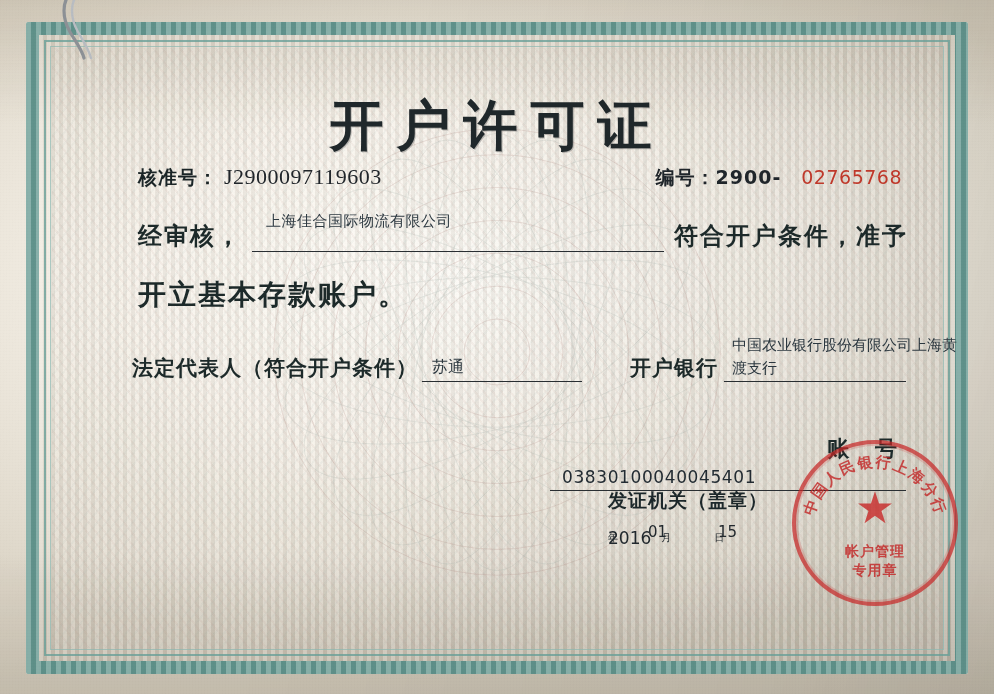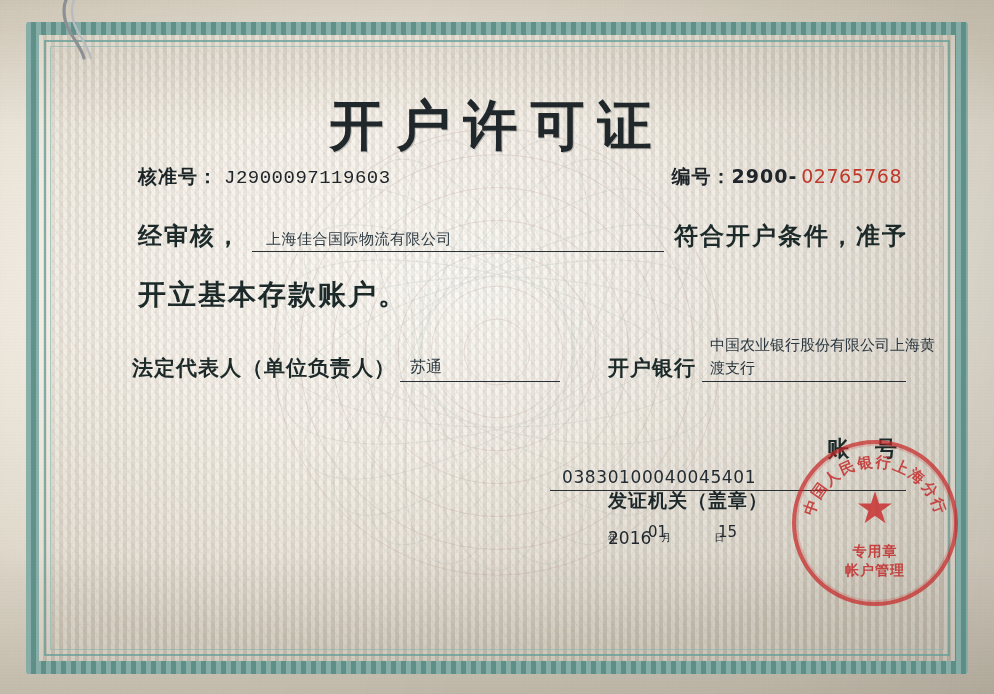--- a/index.html
+++ b/index.html
@@ -157,26 +157,26 @@
     font-size: 19px;
   }
   .label-cn {
     font-family: "DejaVu Serif", serif;
     font-weight: bold;
     color: #1b2527;
     letter-spacing: 1px;
   }
   .approval-left { display: flex; align-items: baseline; gap: 6px; }
   .approval-no {
-    font-family: Liberation Mono, monospace;
-    font-size: 19px;
+    font-family: Liberation Serif, serif;
+    font-size: 22px;
     color: #21262b;
     letter-spacing: .5px;
   }
-  .approval-right { display: flex; align-items: baseline; gap: 4px; }
+  .approval-right { display: flex; align-items: baseline; gap: 20px; }
   .serial-prefix {
     font-family: "DejaVu Sans", sans-serif;
     font-size: 19px;
     color: #20262b;
   }
   .serial-red {
     font-family: "DejaVu Sans", sans-serif;
     font-size: 19px;
     color: #c0392b;
     letter-spacing: .5px;
@@ -201,21 +201,21 @@
   .fill-company {
     position: relative;
     flex: 1;
     border-bottom: 1.5px solid #2a2f33;
     margin: 0 10px;
     height: 28px;
   }
   .fill-company span {
     position: absolute;
     left: 14px;
-    bottom: 2px;
+    bottom: 20px;
     font-family: "DejaVu Sans", sans-serif;
     font-size: 15px;
     color: #2e3a42;
     letter-spacing: .5px;
     white-space: nowrap;
   }
   .body-line1 .tail {
     font-family: "DejaVu Serif", serif;
     font-weight: bold;
     font-size: 24px;
@@ -494,21 +494,21 @@
       <span class="lead">经审核，</span>
       <span class="fill-company">
         <span>上海佳合国际物流有限公司</span>
       </span>
       <span class="tail">符合开户条件，准予</span>
     </div>
 
     <div class="body-line2">开立基本存款账户。</div>
 
     <div class="row-rep">
-      <span class="rep-label">法定代表人（单位负责人）</span>
+      <span class="rep-label">法定代表人（符合开户条件）</span>
       <span class="fill-rep">
         <span>苏通</span>
       </span>
       <span class="bank-label">开户银行</span>
       <span class="fill-bank">
         <span class="l1">中国农业银行股份有限公司上海黄</span>
         <span class="l2">渡支行</span>
       </span>
     </div>
 
@@ -534,22 +534,22 @@
       <svg class="seal-arc" viewBox="0 0 166 166">
         <defs>
           <path id="arcpath" d="M 20,90 A 63,63 0 0 1 146,90"></path>
         </defs>
         <text>
           <textPath href="#arcpath" startOffset="50%" text-anchor="middle" id="sealTopTextPath">中国人民银行上海分行</textPath>
         </text>
       </svg>
       <div class="seal-star">★</div>
       <div class="seal-bottom">
+        <div>帐户管理</div>
         <div>专用章</div>
-        <div>帐户管理</div>
       </div>
     </div>
 
   </div>
 
   <svg class="clip" viewBox="0 0 44 74">
     <path d="M14 2 C6 10, 6 26, 14 40 C20 50, 26 58, 28 66" fill="none" stroke="#8d9196" stroke-width="3.2" stroke-linecap="round"></path>
     <path d="M22 2 C14 10, 14 26, 22 40 C28 50, 33 58, 35 66" fill="none" stroke="#b9bdc2" stroke-width="2.4" stroke-linecap="round"></path>
   </svg>
 

